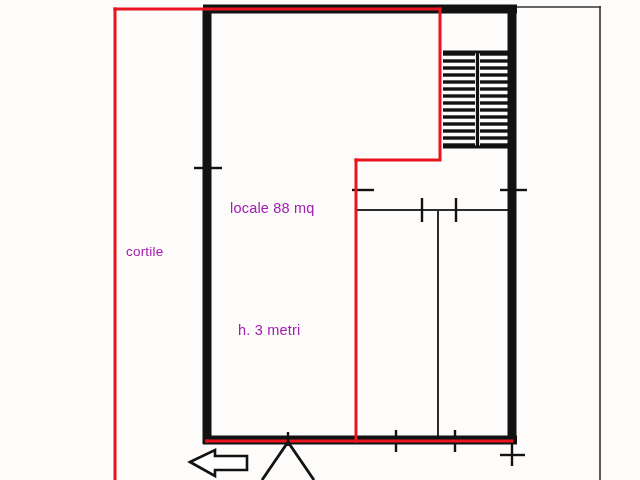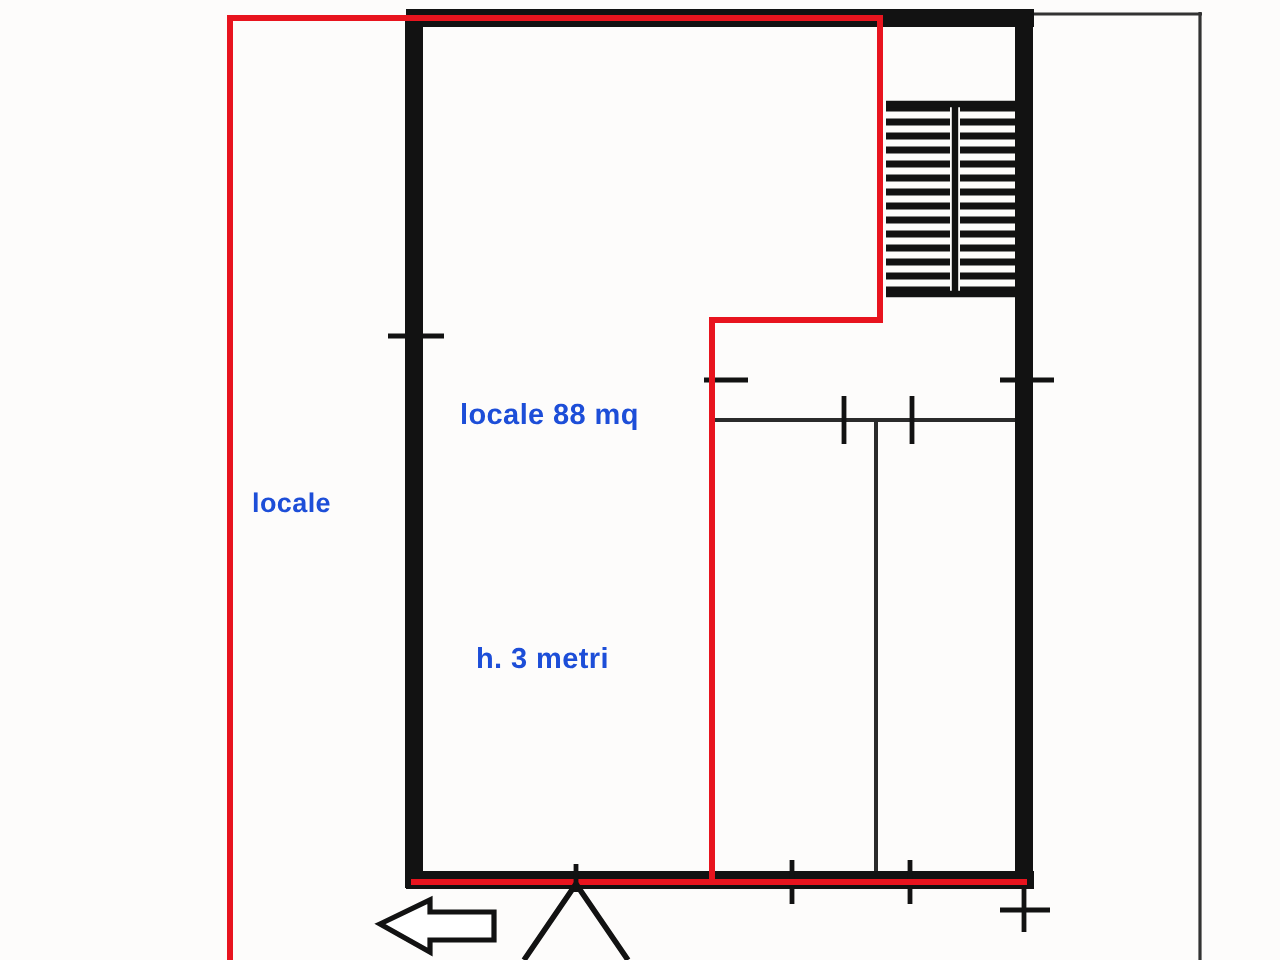--- a/index.html
+++ b/index.html
@@ -22,22 +22,22 @@
     position: absolute;
     left: 0;
     top: 0;
     width: 640px;
     height: 480px;
     display: block;
   }
   .plan-label {
     position: absolute;
     font-family: "Liberation Sans", sans-serif;
-    font-weight: bold;
-    color: #1d4ed8;
+    font-weight: normal;
+    color: #a21caf;
     white-space: nowrap;
     letter-spacing: 0.2px;
   }
   #label-locale {
     left: 230px;
     top: 200px;
     font-size: 14.5px;
   }
   #label-cortile {
     left: 126px;
@@ -162,17 +162,17 @@
 
     <g>
       <path d="M 262 480 L 288 442 L 314 480" fill="none" stroke="#121212" stroke-width="2.8" stroke-linejoin="miter"></path>
       <line x1="288" y1="432" x2="288" y2="446" stroke="#121212" stroke-width="2.4"></line>
     </g>
 
   </svg>
 
   <div class="plan-label" id="label-locale">locale 88 mq</div>
 
-  <div class="plan-label" id="label-cortile">locale</div>
+  <div class="plan-label" id="label-cortile">cortile</div>
 
   <div class="plan-label" id="label-altezza">h. 3 metri</div>
 
 </div>
 
 </body></html>

